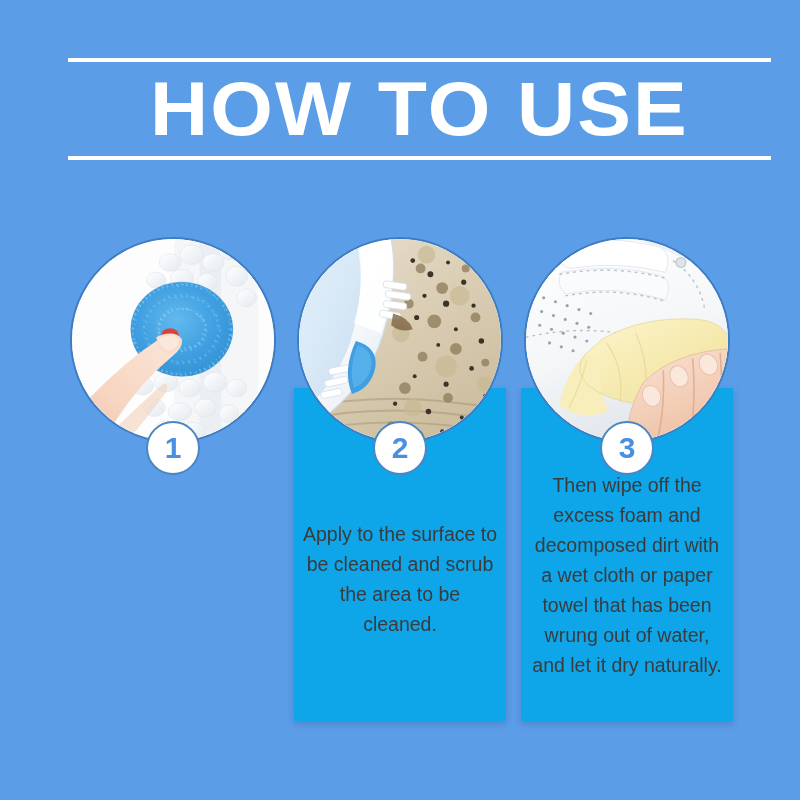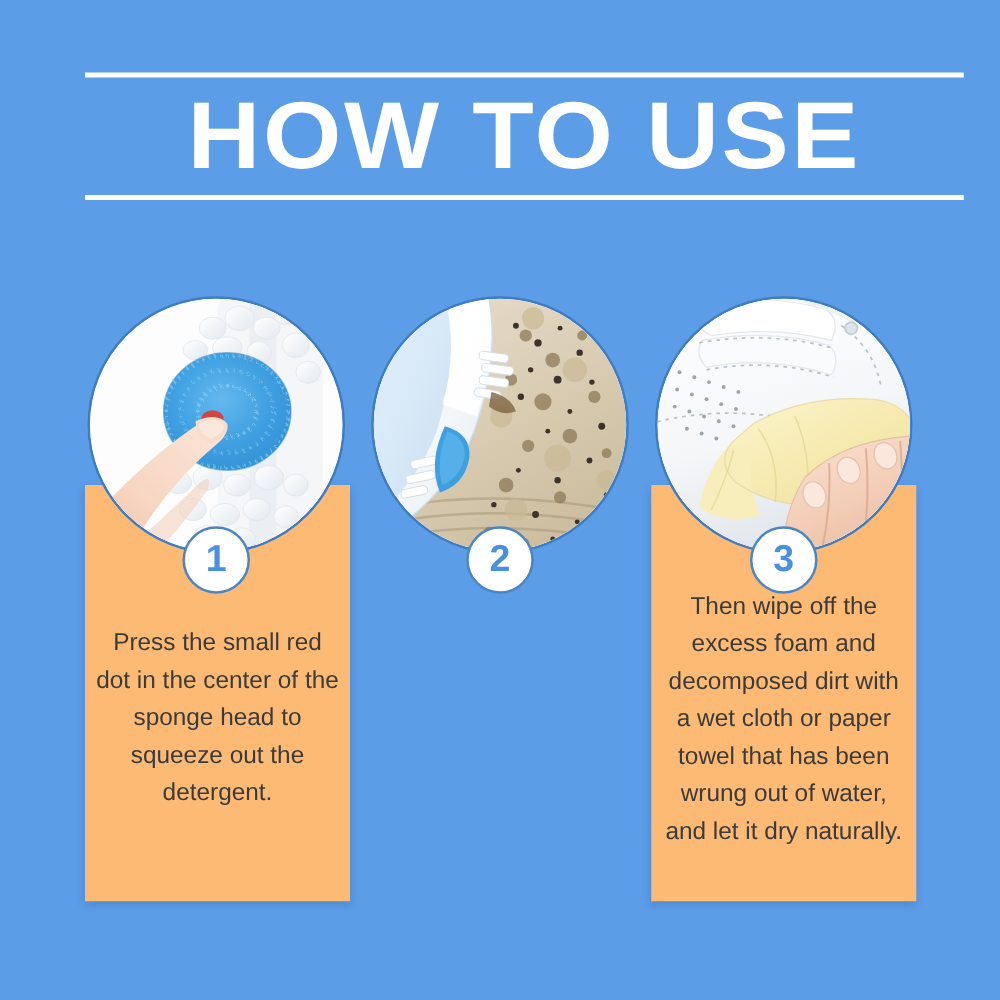--- a/index.html
+++ b/index.html
@@ -41,21 +41,21 @@
   
   .cards{
     position:absolute;
     left:0; top:0; width:800px; height:800px;
   }
   .card{
     position:absolute;
     top:388px;
     width:212px;
     height:333px;
-    background:#fdba74;
+    background:#0ea5e9;
     box-shadow:0 3px 7px rgba(20,50,90,0.22);
   }
   .card-1{left:68px;}
   .card-2{left:294px;}
   .card-3{left:521px;}
 
   
   .photo-wrap{
     position:absolute;
     width:206px;height:206px;
@@ -117,23 +117,20 @@
 <body>
 
 <div class="header">
   <div class="rule rule-top"></div>
   <h1 class="title">HOW TO USE</h1>
   <div class="rule rule-bottom"></div>
 </div>
 
 <div class="cards">
 
-  <div class="card card-1">
-    <div class="caption cap-1">Press the small red dot in the center of the sponge head to squeeze out the detergent.</div>
-  </div>
 
   <div class="photo-wrap photo-1">
     <div class="photo-inner">
       <svg class="art" viewBox="0 0 206 206" preserveAspectRatio="xMidYMid slice">
         <defs>
           <radialGradient id="spongeG" cx="45%" cy="40%" r="70%">
             <stop offset="0%" stop-color="#63b9ef"></stop>
             <stop offset="55%" stop-color="#3f9fe0"></stop>
             <stop offset="100%" stop-color="#2f8ed2"></stop>
           </radialGradient>
@@ -205,20 +202,23 @@
           <path d="M -20 206 L 30 206 Q 60 178 90 150 Q 100 142 96 156 Q 74 186 56 206 Z" fill="#f3cdb6" opacity="0.55"></path>
         </g>
 
         <path d="M -20 206 L -20 178 Q 20 186 52 206 Z" fill="#f5d5c0"></path>
       </svg>
     </div>
   </div>
 
   <div class="badge badge-1">1</div>
 
+  <div class="card card-2">
+    <div class="caption cap-2">Apply to the surface to be cleaned and scrub the area to be cleaned.</div>
+  </div>
 
   <div class="photo-wrap photo-2">
     <div class="photo-inner">
       <svg class="art" viewBox="0 0 206 206" preserveAspectRatio="xMidYMid slice">
         <defs>
           <linearGradient id="grimeG" x1="0" y1="0" x2="0.6" y2="1">
             <stop offset="0%" stop-color="#e8e0cf"></stop>
             <stop offset="45%" stop-color="#dcd0b8"></stop>
             <stop offset="100%" stop-color="#cdbe9f"></stop>
           </linearGradient>

